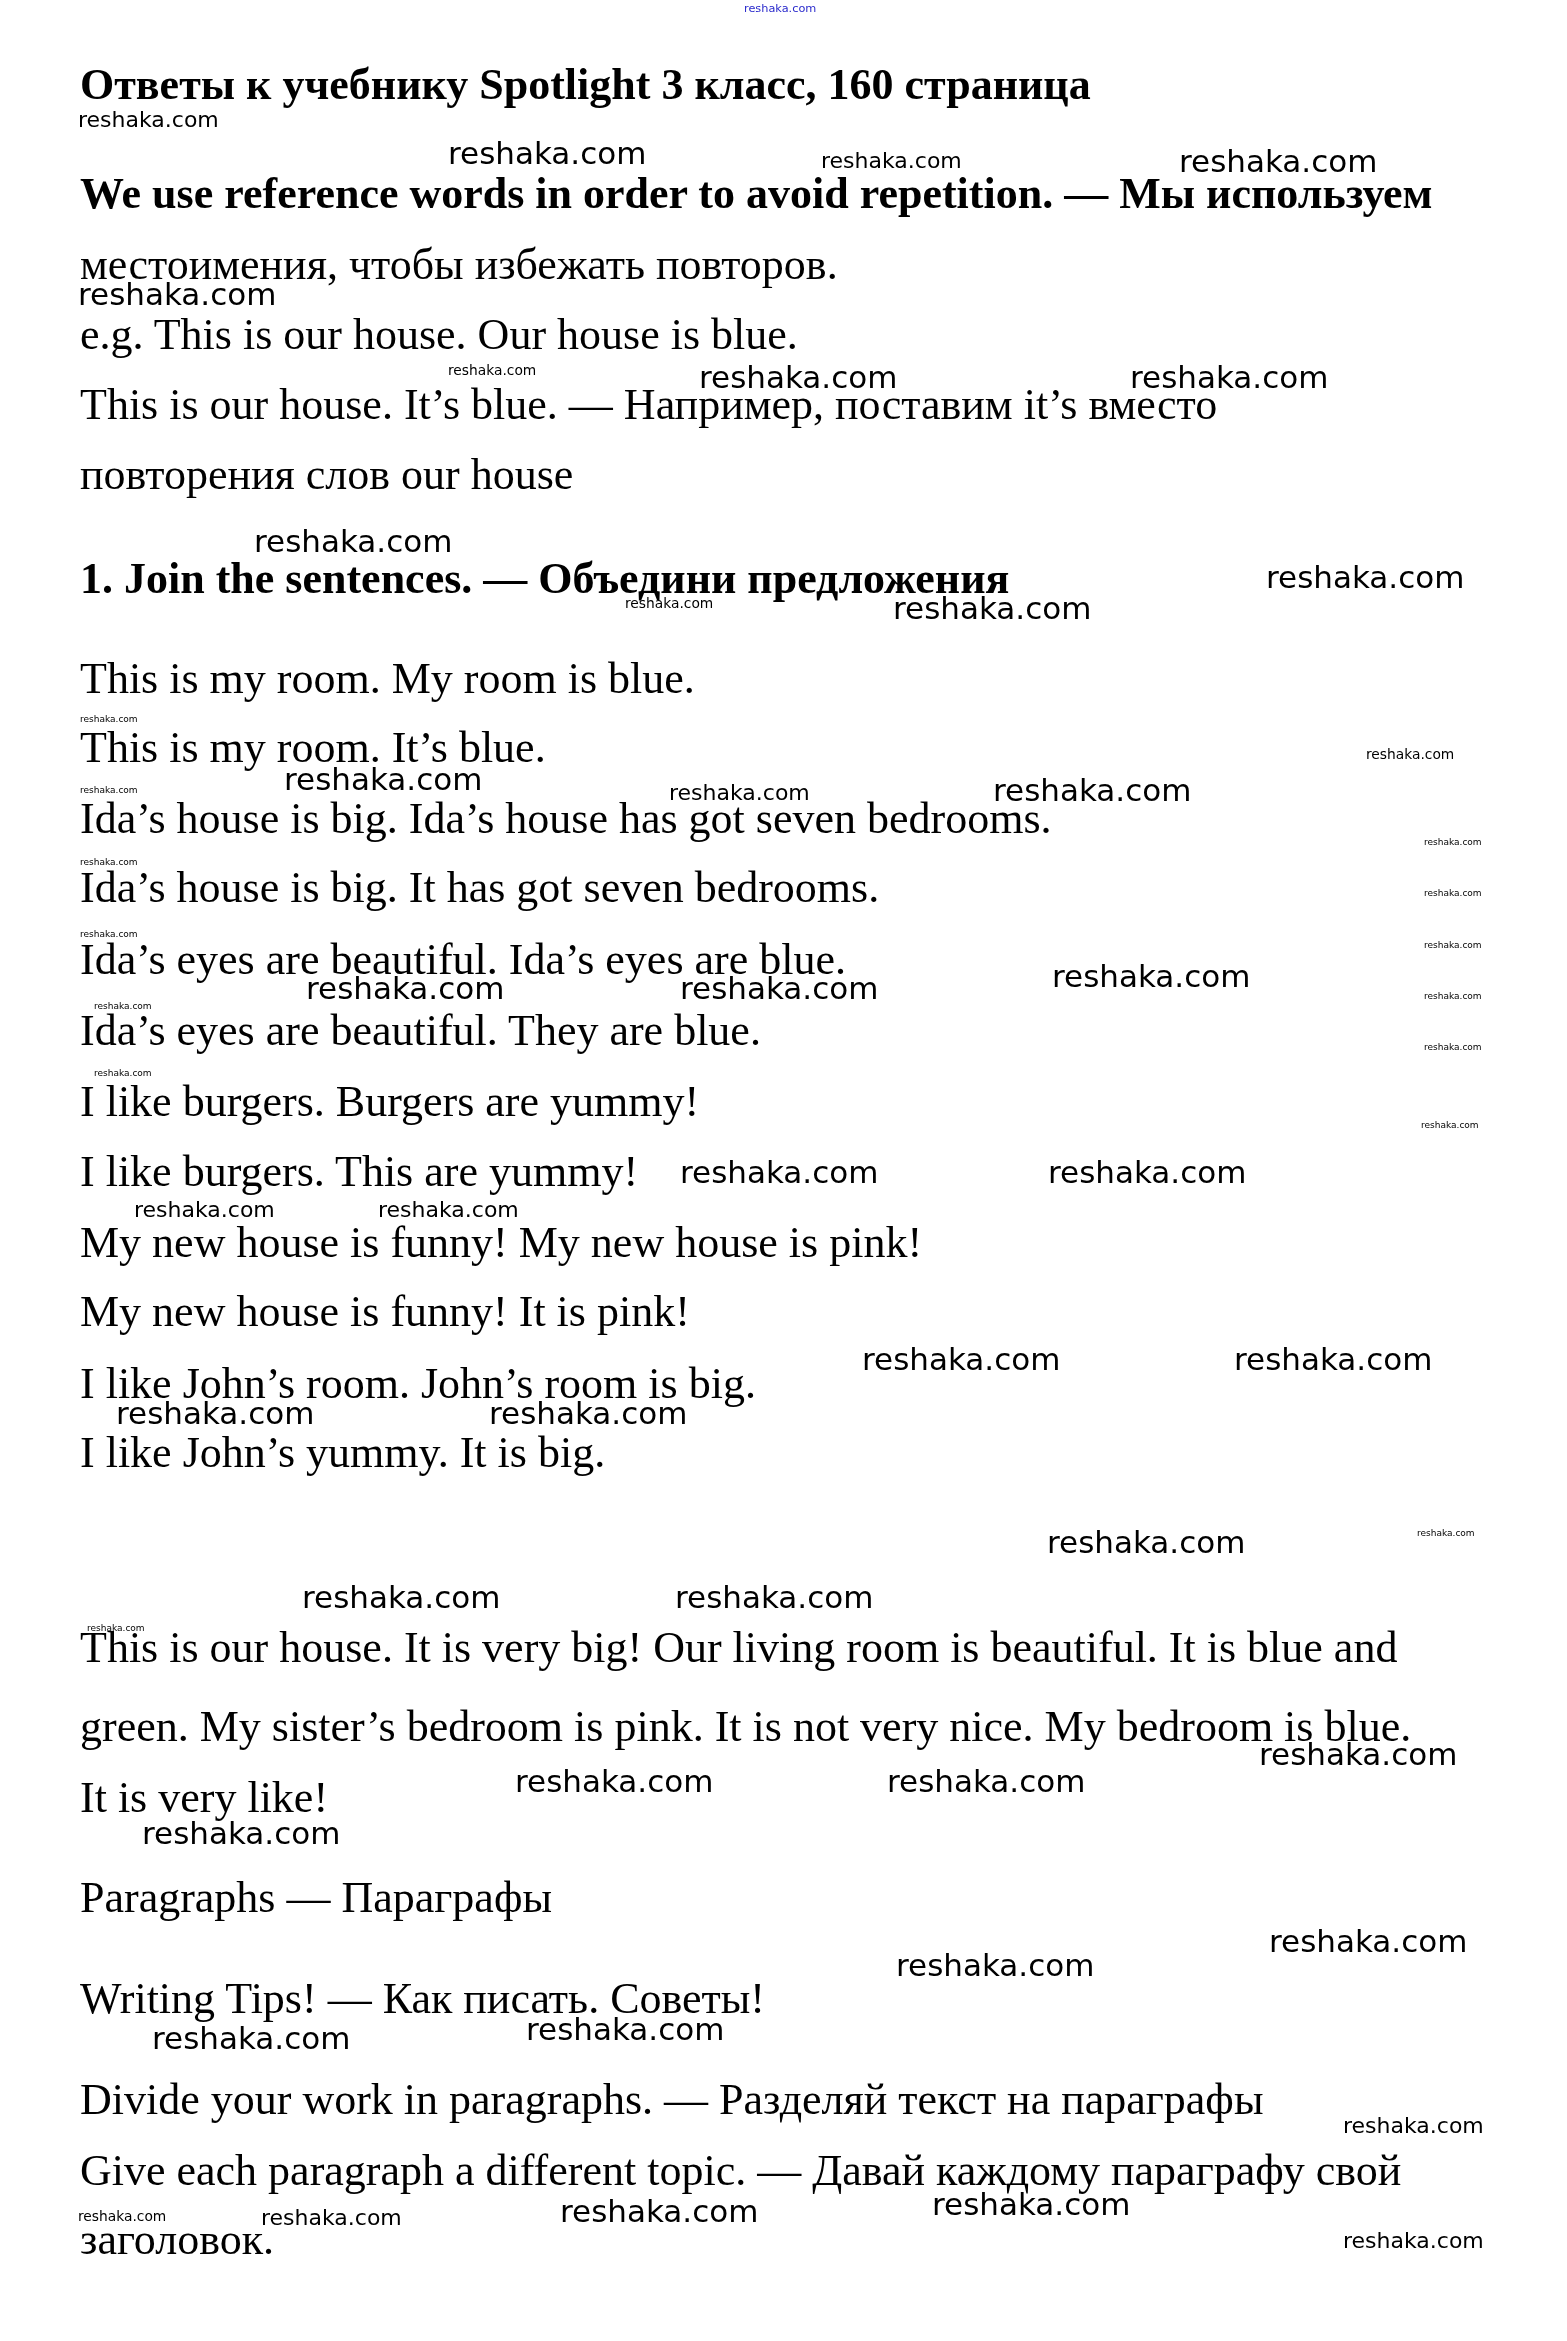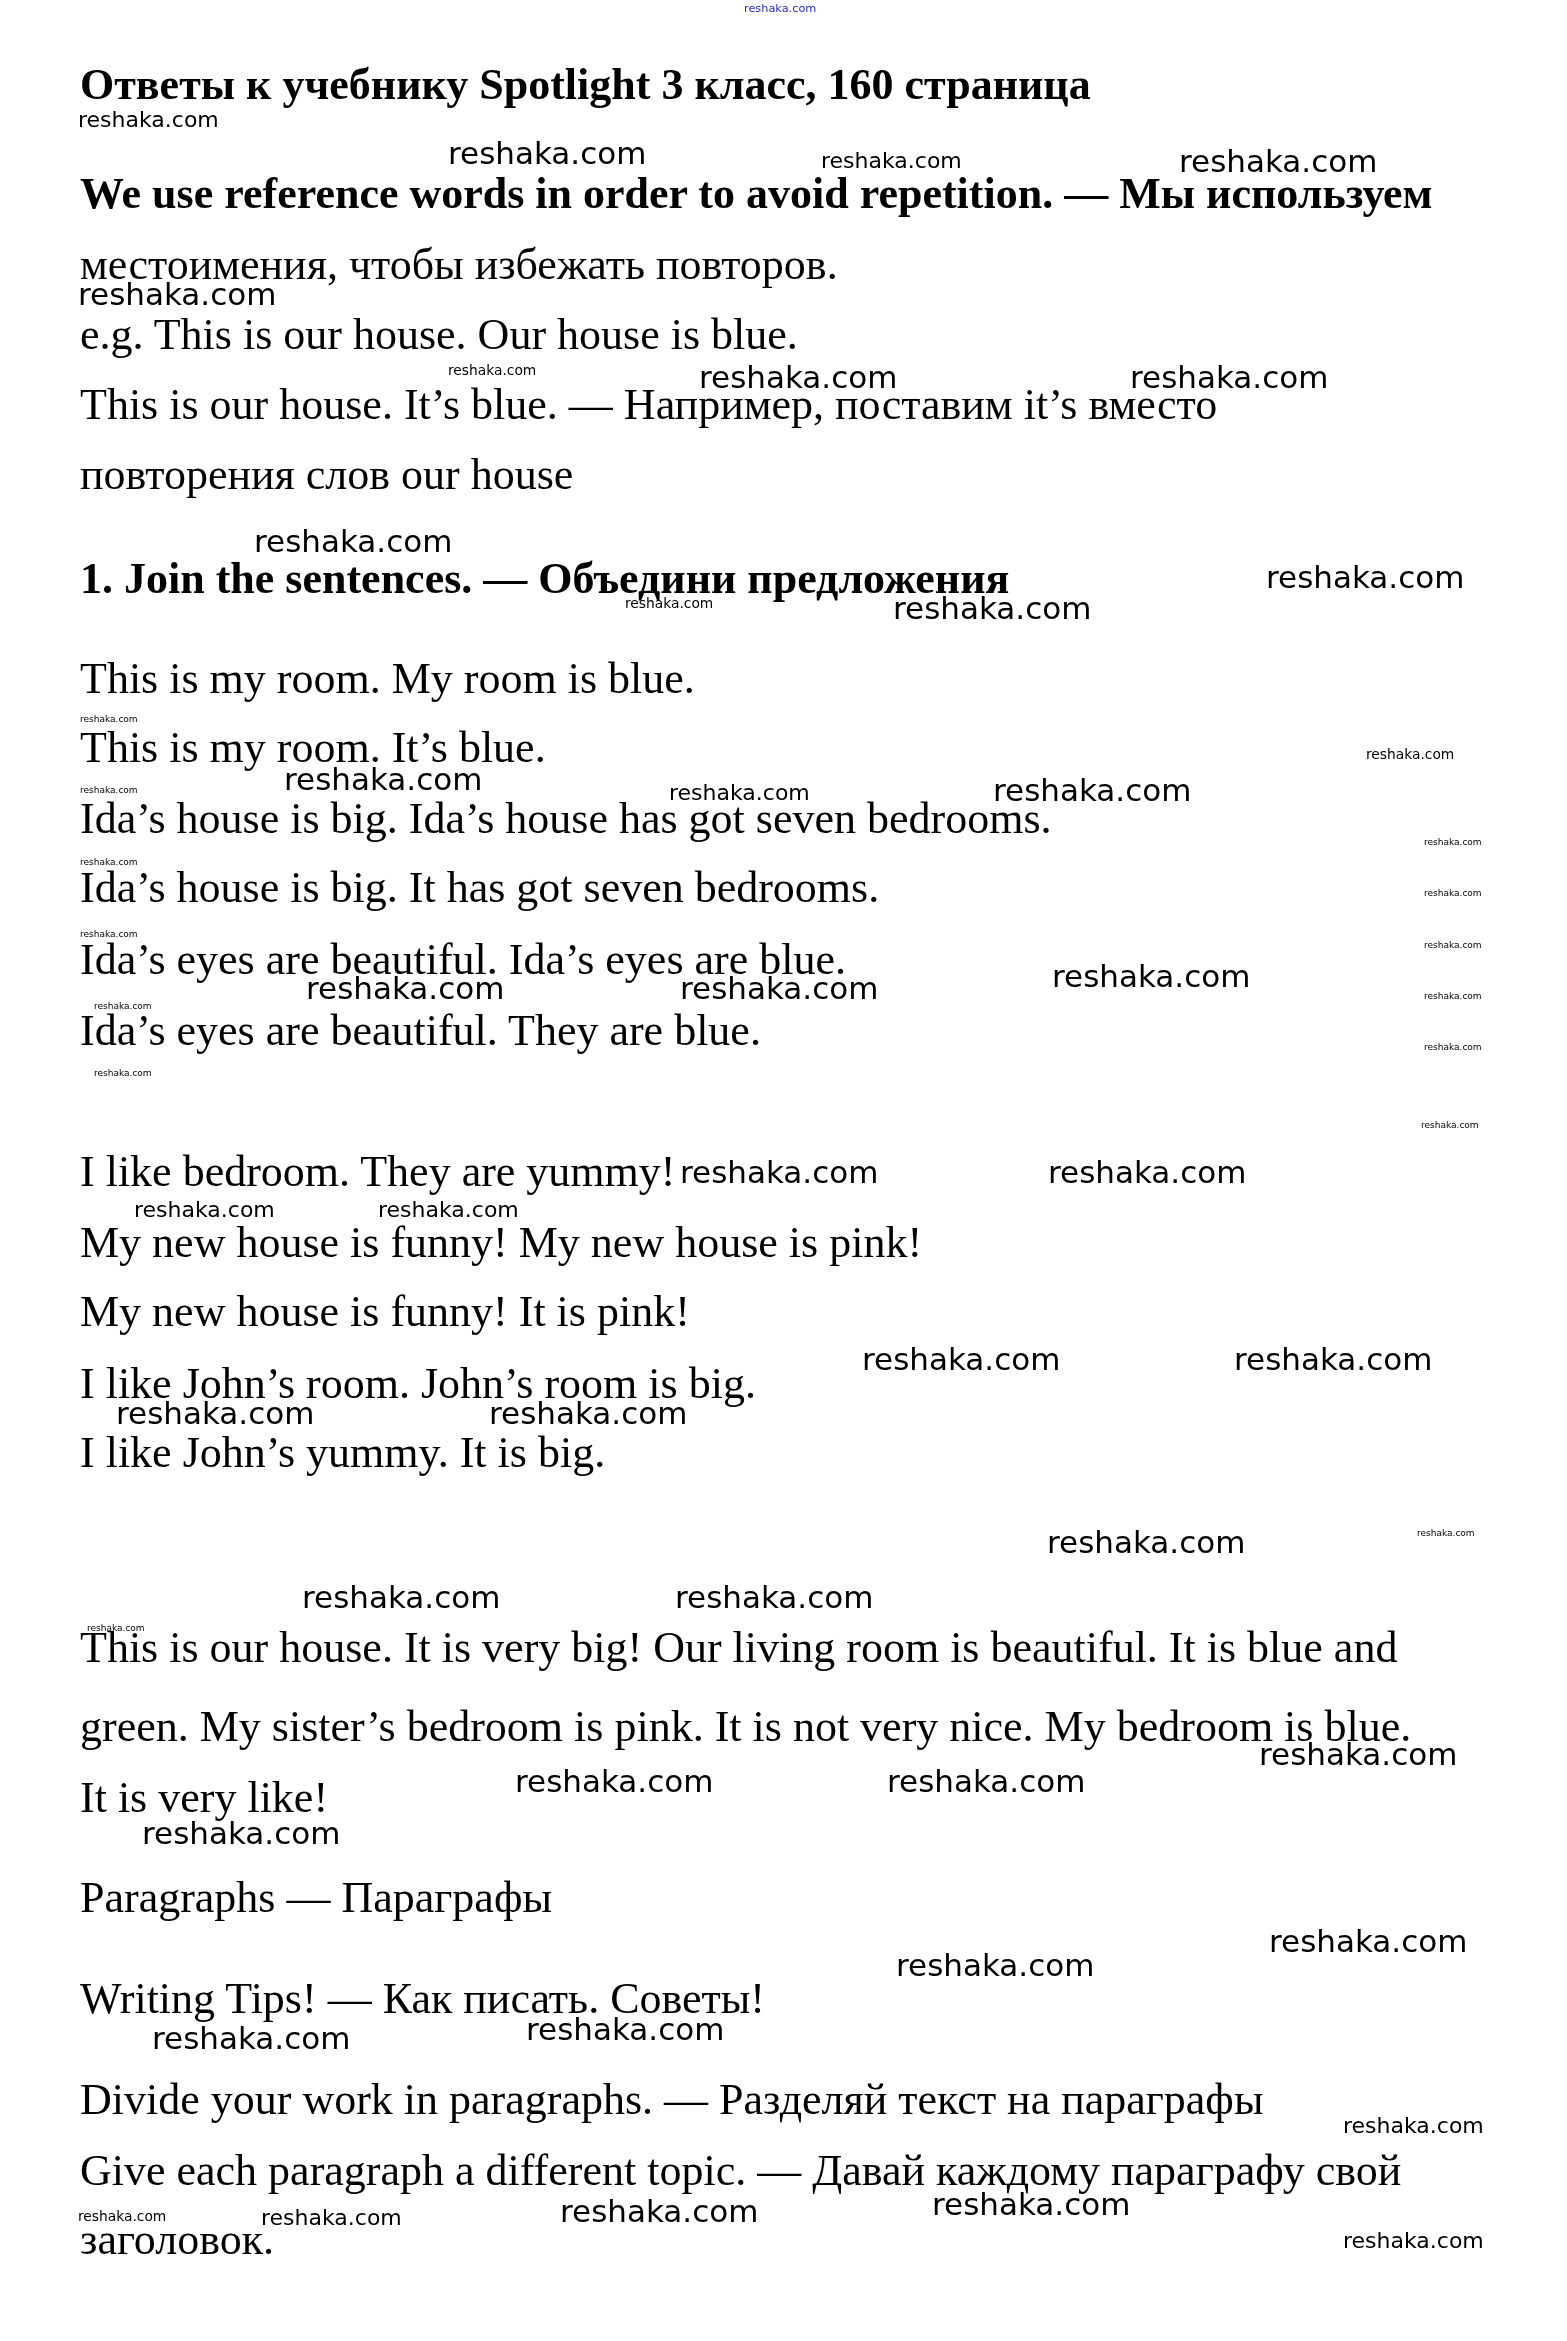--- a/index.html
+++ b/index.html
@@ -37,21 +37,22 @@
   <div class="line" style="top:383px;">This is our house. It’s blue. — Например, поставим it’s вместо</div>
   <div class="line" style="top:453px;">повторения слов our house</div>
 
   <div class="line bold" style="top:557px;">1. Join the sentences. — Объедини предложения</div>
   <div class="line" style="top:657px;">This is my room. My room is blue.</div>
   <div class="line" style="top:726px;">This is my room. It’s blue.</div>
   <div class="line" style="top:797px;">Ida’s house is big. Ida’s house has got seven bedrooms.</div>
   <div class="line" style="top:866px;">Ida’s house is big. It has got seven bedrooms.</div>
   <div class="line" style="top:938px;">Ida’s eyes are beautiful. Ida’s eyes are blue.</div>
   <div class="line" style="top:1009px;">Ida’s eyes are beautiful. They are blue.</div>
-  <div class="line" style="top:1150px;">I like bedroom. They are yummy!</div>
+  <div class="line" style="top:1080px;">I like burgers. Burgers are yummy!</div>
+  <div class="line" style="top:1150px;">I like burgers. This are yummy!</div>
   <div class="line" style="top:1221px;font-family:Liberation Serif, serif;">My new house is funny! My new house is pink!</div>
   <div class="line" style="top:1290px;">My new house is funny! It is pink!</div>
   <div class="line" style="top:1362px;">I like John’s room. John’s room is big.</div>
   <div class="line" style="top:1431px;">I like John’s yummy. It is big.</div>
 
   <div class="line" style="top:1626px;">This is our house. It is very big! Our living room is beautiful. It is blue and</div>
   <div class="line" style="top:1705px;">green. My sister’s bedroom is pink. It is not very nice. My bedroom is blue.</div>
   <div class="line" style="top:1776px;">It is very like!</div>
 
   <div class="line" style="top:1876px;">Paragraphs — Параграфы</div>

